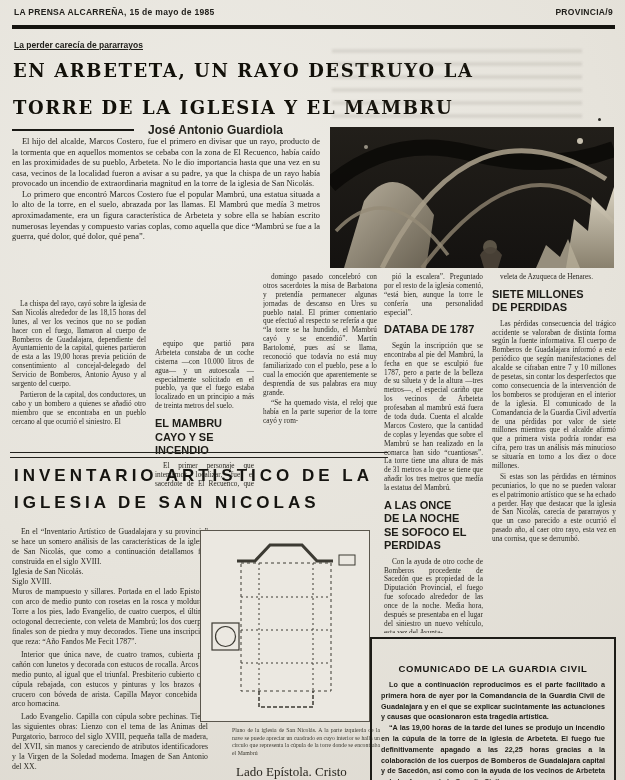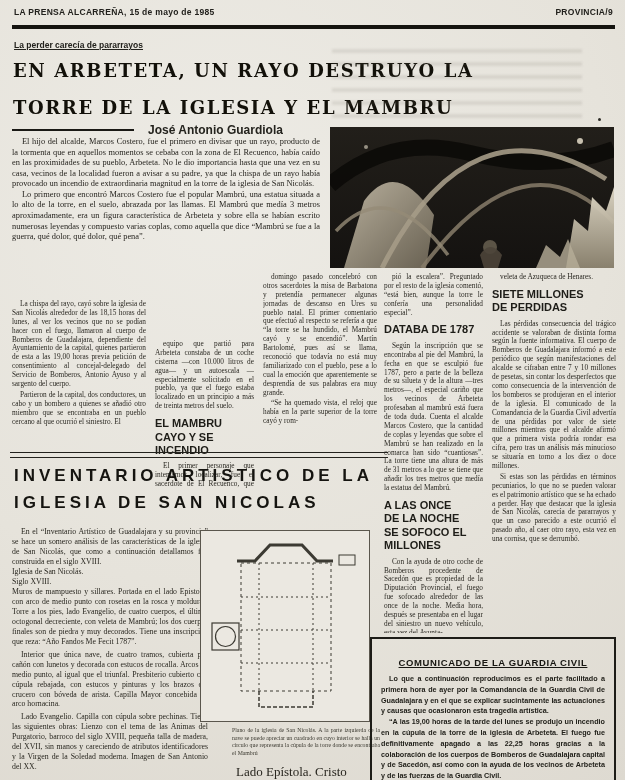--- a/index.html
+++ b/index.html
@@ -50,22 +50,22 @@
   .inv-body p.spaced{margin-top:3px;}
   
   .floorplan{position:absolute;left:200px;top:530px;width:170px;height:192px;background:#ebe8e1;
              border:1px solid #5a564d;box-sizing:border-box;}
   .plan-caption{position:absolute;left:232px;top:727px;width:148px;font-size:5.8px;line-height:1.3;
                 text-align:justify;color:#3a382f;}
   .inv-continuation{position:absolute;left:236px;top:764px;width:150px;font-size:13px;color:#28261f;}
   
   .comunicado{position:absolute;left:370px;top:637px;width:246px;height:160px;border:2px solid #1d1c17;
               box-sizing:border-box;padding:7px 9px 0 9px;overflow:hidden;background:rgba(255,255,255,0.04);}
-  .comunicado h3{margin:11px 0 6px 0;text-align:center;font-family:"Liberation Sans",sans-serif;
-                 font-weight:bold;font-size:9.5px;letter-spacing:.6px;color:#171611;text-decoration:underline;}
+  .comunicado h3{margin:17px 0 6px 0;text-align:center;font-family:"Liberation Sans",sans-serif;
+                 font-weight:bold;font-size:9.5px;letter-spacing:.6px;color:#171611;}
   .comunicado p{margin:0;font-family:Liberation Sans, sans-serif;font-weight:600;font-size:7.2px;
                 line-height:1.5;text-align:justify;text-indent:8px;color:#22211b;}
   
   .speck{position:absolute;background:#2b2a25;border-radius:50%;}
 </style>
 </head>
 <body>
 
 <div class="page">
 
@@ -141,21 +141,21 @@
     <p>“Se ha quemado vista, el reloj que había en la parte superior de la torre cayó y rom-</p>
   </div>
 
   <div class="col" id="col4">
     <p>pió la escalera”. Preguntado por el resto de la iglesia comentó, “está bien, aunque la torre le confería una personalidad especial”.</p>
     <p class="subhead">DATABA DE 1787</p>
     <p>Según la inscripción que se encontraba al pie del Mambrú, la fecha en que se esculpió fue 1787, pero a parte de la belleza de su silueta y de la altura —tres metros—, el especial cariño que los vecinos de Arbeteta profesaban al mambrú está fuera de toda duda. Cuenta el alcalde Marcos Costero, que la cantidad de coplas y leyendas que sobre el Mambrú se han realizado en la comarca han sido “cuantiosas”. La torre tiene una altura de más de 31 metros a lo que se tiene que añadir los tres metros que medía la estatua del Mambrú.</p>
     <p class="subhead">A LAS ONCE
 DE LA NOCHE
 SE SOFOCO EL
-MILLONES</p>
+PERDIDAS</p>
     <p>Con la ayuda de otro coche de Bomberos procedente de Sacedón que es propiedad de la Diputación Provincial, el fuego fue sofocado alrededor de las once de la noche. Media hora, después se presentaba en el lugar del siniestro un nuevo vehículo, esta vez del Ayunta-</p>
   </div>
 
   <div class="col" id="col5">
     <p>veleta de Azuqueca de Henares.</p>
     <p class="subhead">SIETE MILLONES
 DE PERDIDAS</p>
     <p>Las pérdidas consecuencia del trágico accidente se valoraban de distinta forma según la fuente informativa. El cuerpo de Bomberos de Guadalajara informó a este periódico que según manifestaciones del alcalde se cifraban entre 7 y 10 millones de pesetas, sin contar los desperfectos que como consecuencia de la intervención de los bomberos se produjeran en el interior de la iglesia. El comunicado de la Comandancia de la Guardia Civil advertía de una pérdidas por valor de siete millones mientras que el alcalde afirmó que a primera vista podría rondar esa cifra, pero tras un análisis más minucioso se situaría en torno a los diez o doce millones.</p>
     <p>Si estas son las pérdidas en términos pecuniarios, lo que no se pueden valorar es el patrimonio artístico que se ha echado a perder. Hay que destacar que la iglesia de San Nicolás, carecía de pararrayos y que un caso parecido a este ocurrió el pasado año, al caer otro rayo, esta vez en una cornisa, que se derrumbó.</p>
   </div>

